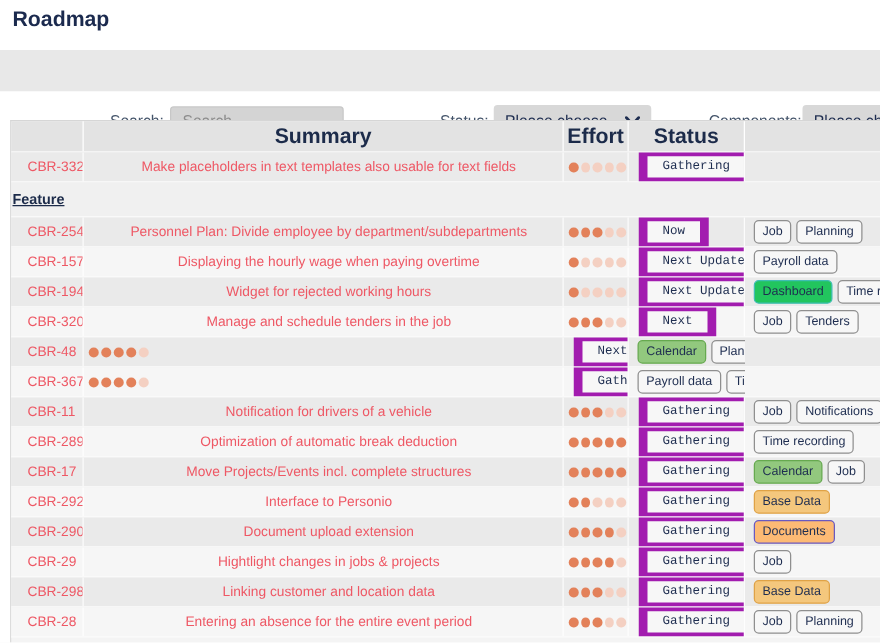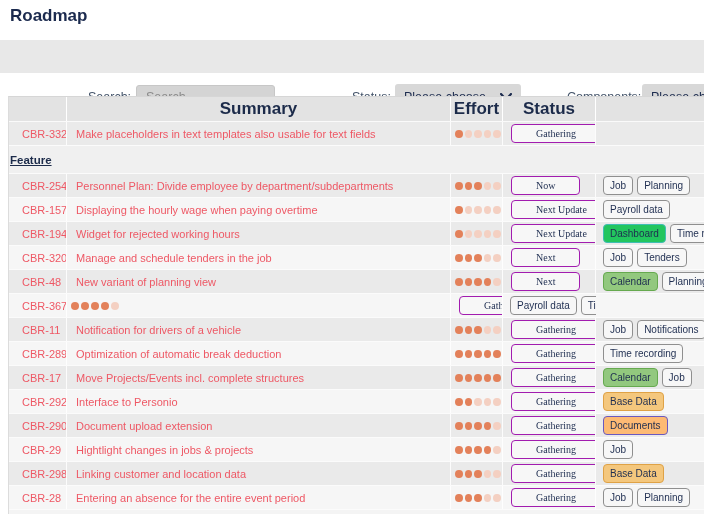--- a/index.html
+++ b/index.html
@@ -36,28 +36,28 @@
   .th { font-size:17px; font-weight:bold; color:#1C2B4A; text-align:center;
     border-right:1px solid #FFFFFF; height:100%; display:flex; align-items:center; justify-content:center; }
   .th:last-child { border-right:none; }
 
   .row { height:24px; border-bottom:1px solid #FBFBFB; }
   .row-gray { background:#EAEAEA; }
   .row-light { background:#F6F6F6; }
   .cell { height:100%; display:flex; align-items:center; border-right:1px solid rgba(255,255,255,.85); overflow:hidden; }
   .cell:last-child { border-right:none; }
   .cell-id { padding-left:13px; }
-  .cell-summary { padding-left:9px; }
+  .cell-summary { padding-left:9px;justify-content:center; }
   .issue-link { font-size:11px; color:#EE5865; text-decoration:none; white-space:nowrap; cursor:pointer; }
   .cell-effort { padding-left:4px; gap:1px; }
   .dot { width:8px; height:8px; border-radius:50%; background:#F4D0C2; display:inline-block; margin-right:1px; }
   .dot.filled { background:#E3815A; }
   .cell-status { padding-left:8px; }
-  .status-btn { font-family:Liberation Serif, serif; font-size:10px; color:#1E2D50; background:#F7F7F7;
-    border:1px solid #a21caf; border-radius:4px; padding:3px 24px; cursor:pointer; white-space:nowrap; }
+  .status-btn { font-family:Liberation Mono, monospace; font-size:10px; color:#1E2D50; background:#F7F7F7;
+    border:7px solid #a21caf; border-radius:4px; padding:3px 12px; cursor:pointer; white-space:nowrap; }
   .cell-components { padding-left:7px; gap:4px; }
   .tag { font-family:inherit; font-size:10px; color:#1E2D50; background:#F7F7F7;
     border:1px solid #8F8F8F; border-radius:4px; padding:3px 6px; cursor:pointer; white-space:nowrap; flex:0 0 auto; }
   .tag-teal   { background:#22c55e; border-color:#3FBDB3; }
   .tag-green  { background:#92C87E; border-color:#66A94F; }
   .tag-amber  { background:#F4C77D; border-color:#DFA246; }
   .tag-purple { background:#fdba74; border-color:#6A59C0; }
 
   .section-row { height:28px; background:#F0F0F0; display:flex; align-items:center; border-bottom:1px solid #FBFBFB; }
   .section-link { margin-left:1px; font-size:11.5px; font-weight:bold; color:#1C2B4A;
@@ -208,23 +208,20 @@
     <div class="cell cell-components">
           <button class="tag">Job</button>
           <button class="tag">Tenders</button>
         </div>
   </div>
 
   <div class="row row-gray">
     <div class="cell cell-id">
       <a class="issue-link">CBR-48</a>
     </div>
-    <div class="cell cell-summary">
-      <a class="issue-link">New variant of planning view</a>
-    </div>
     <div class="cell cell-effort dots">
           <span class="dot filled"></span>
           <span class="dot filled"></span>
           <span class="dot filled"></span>
           <span class="dot filled"></span>
           <span class="dot"></span>
         </div>
     <div class="cell cell-status">
       <button class="status-btn">Next</button>
     </div>

